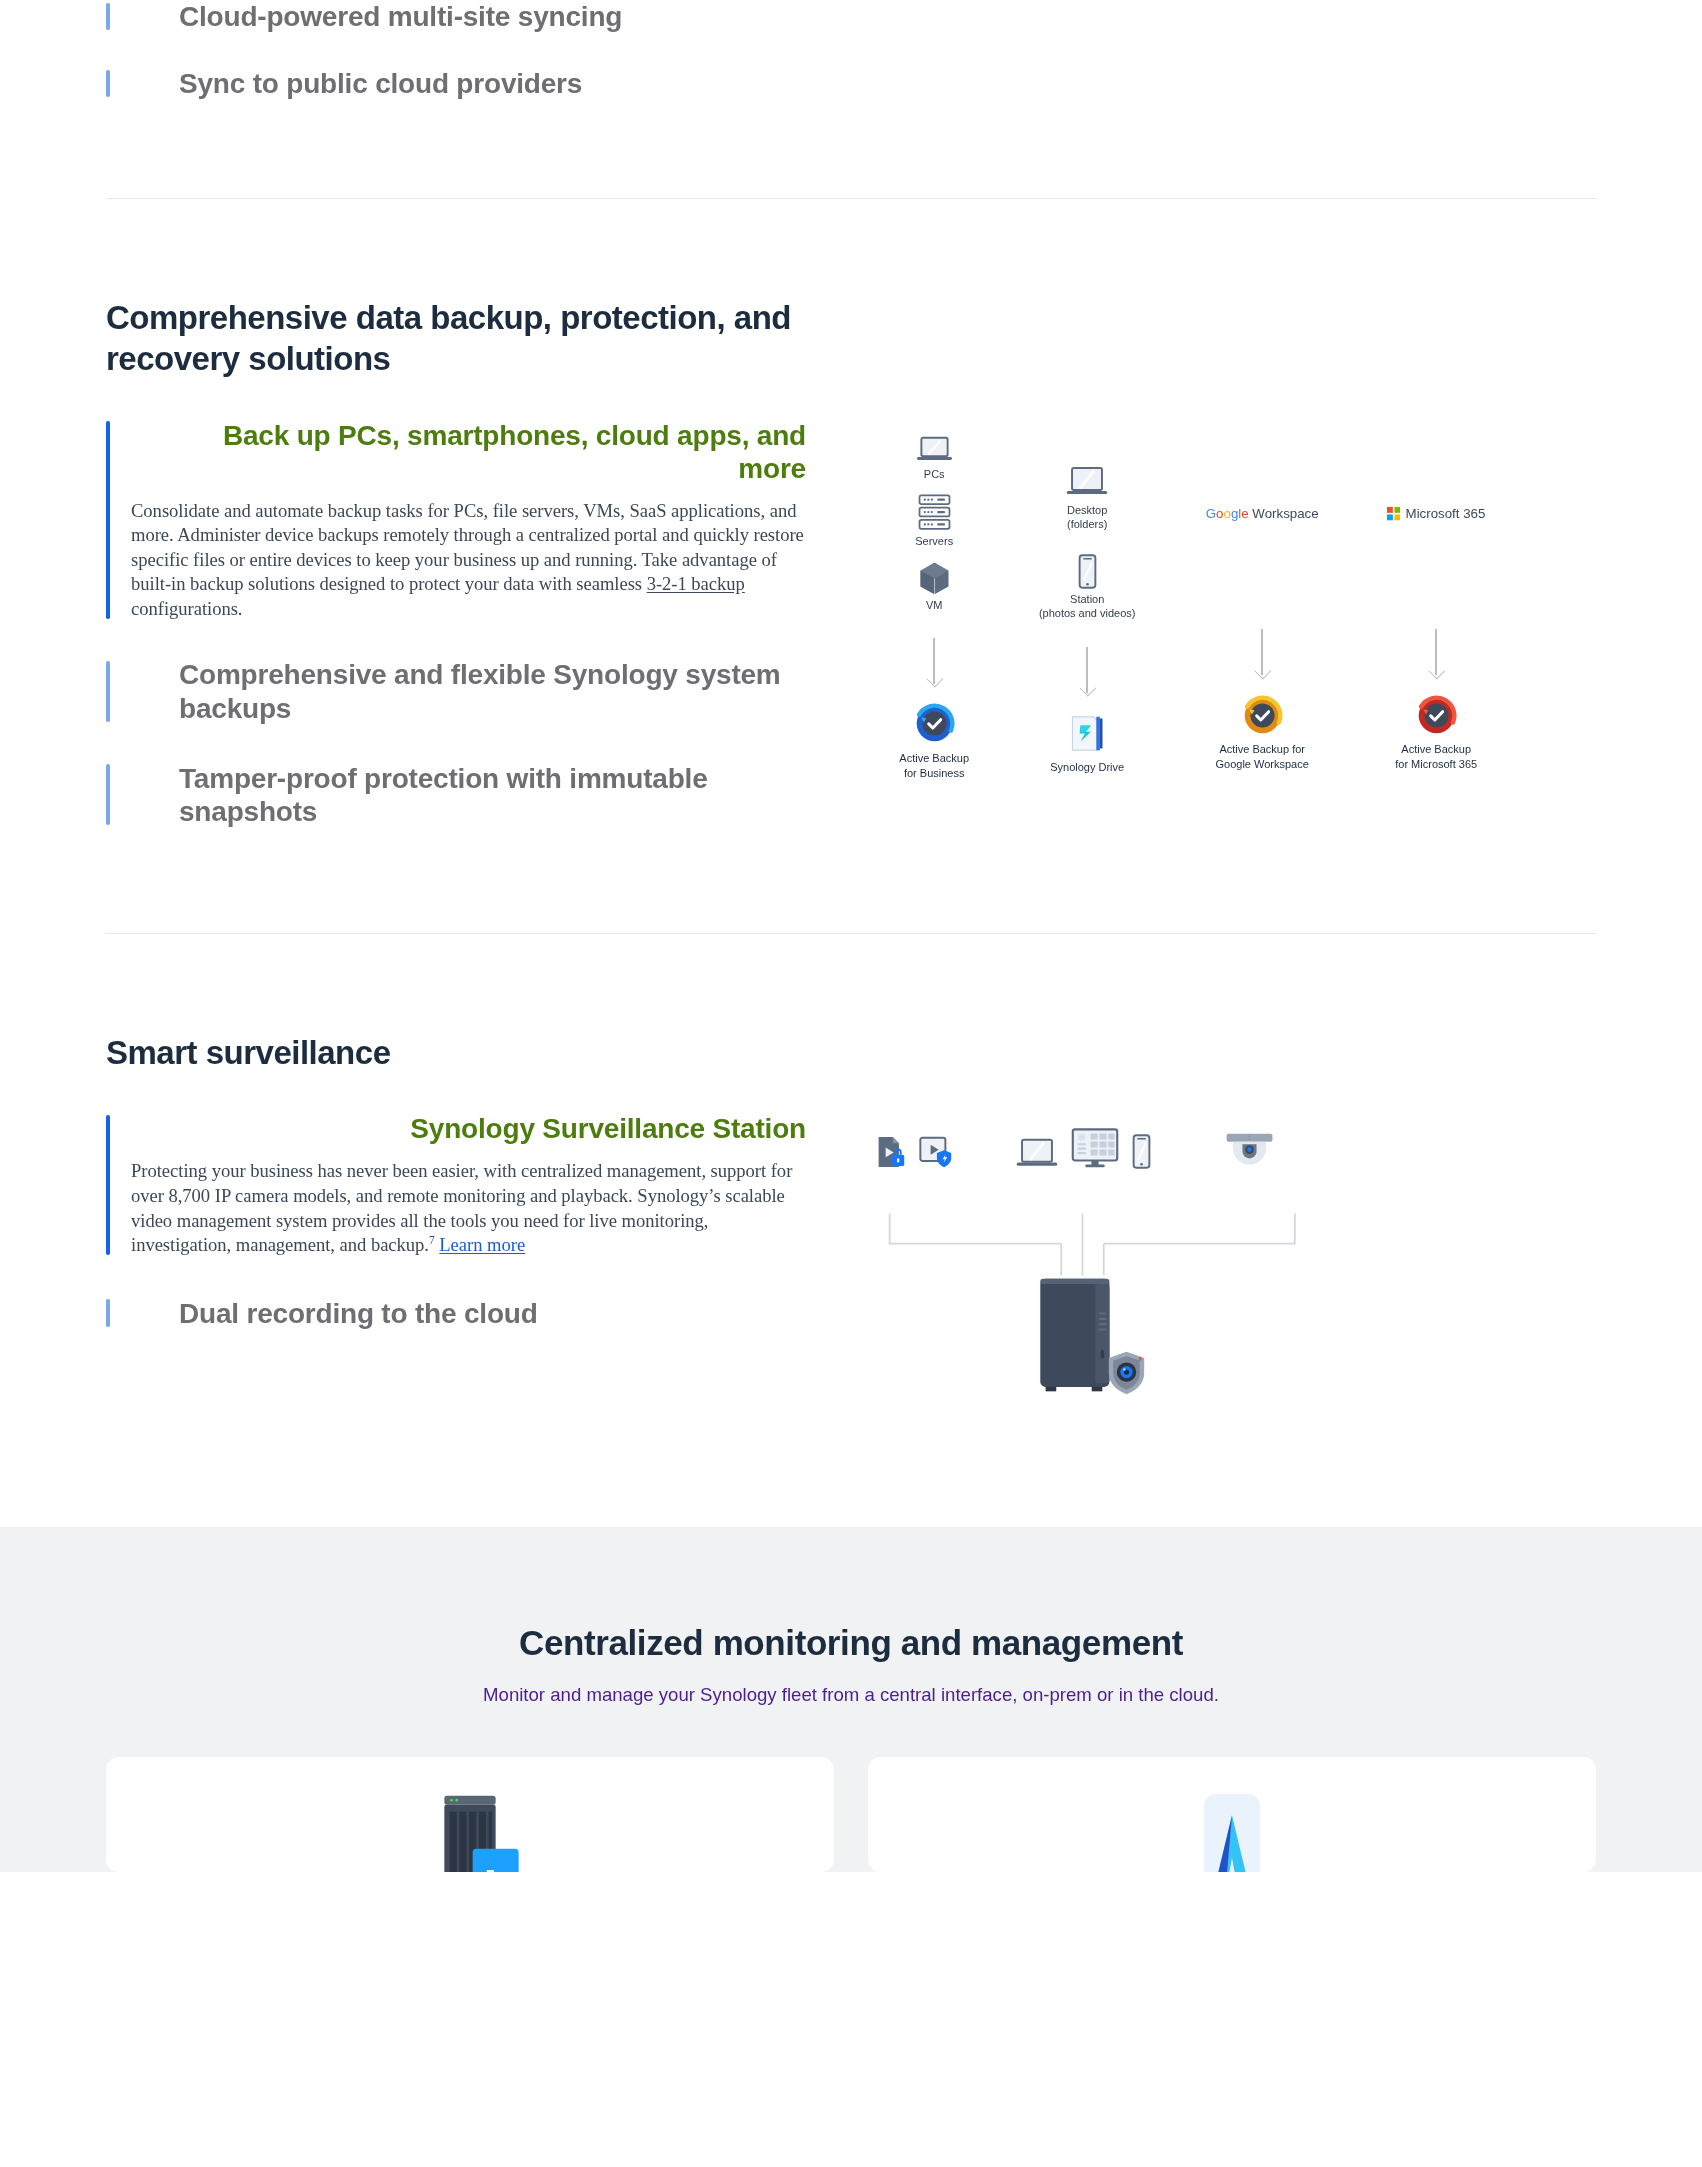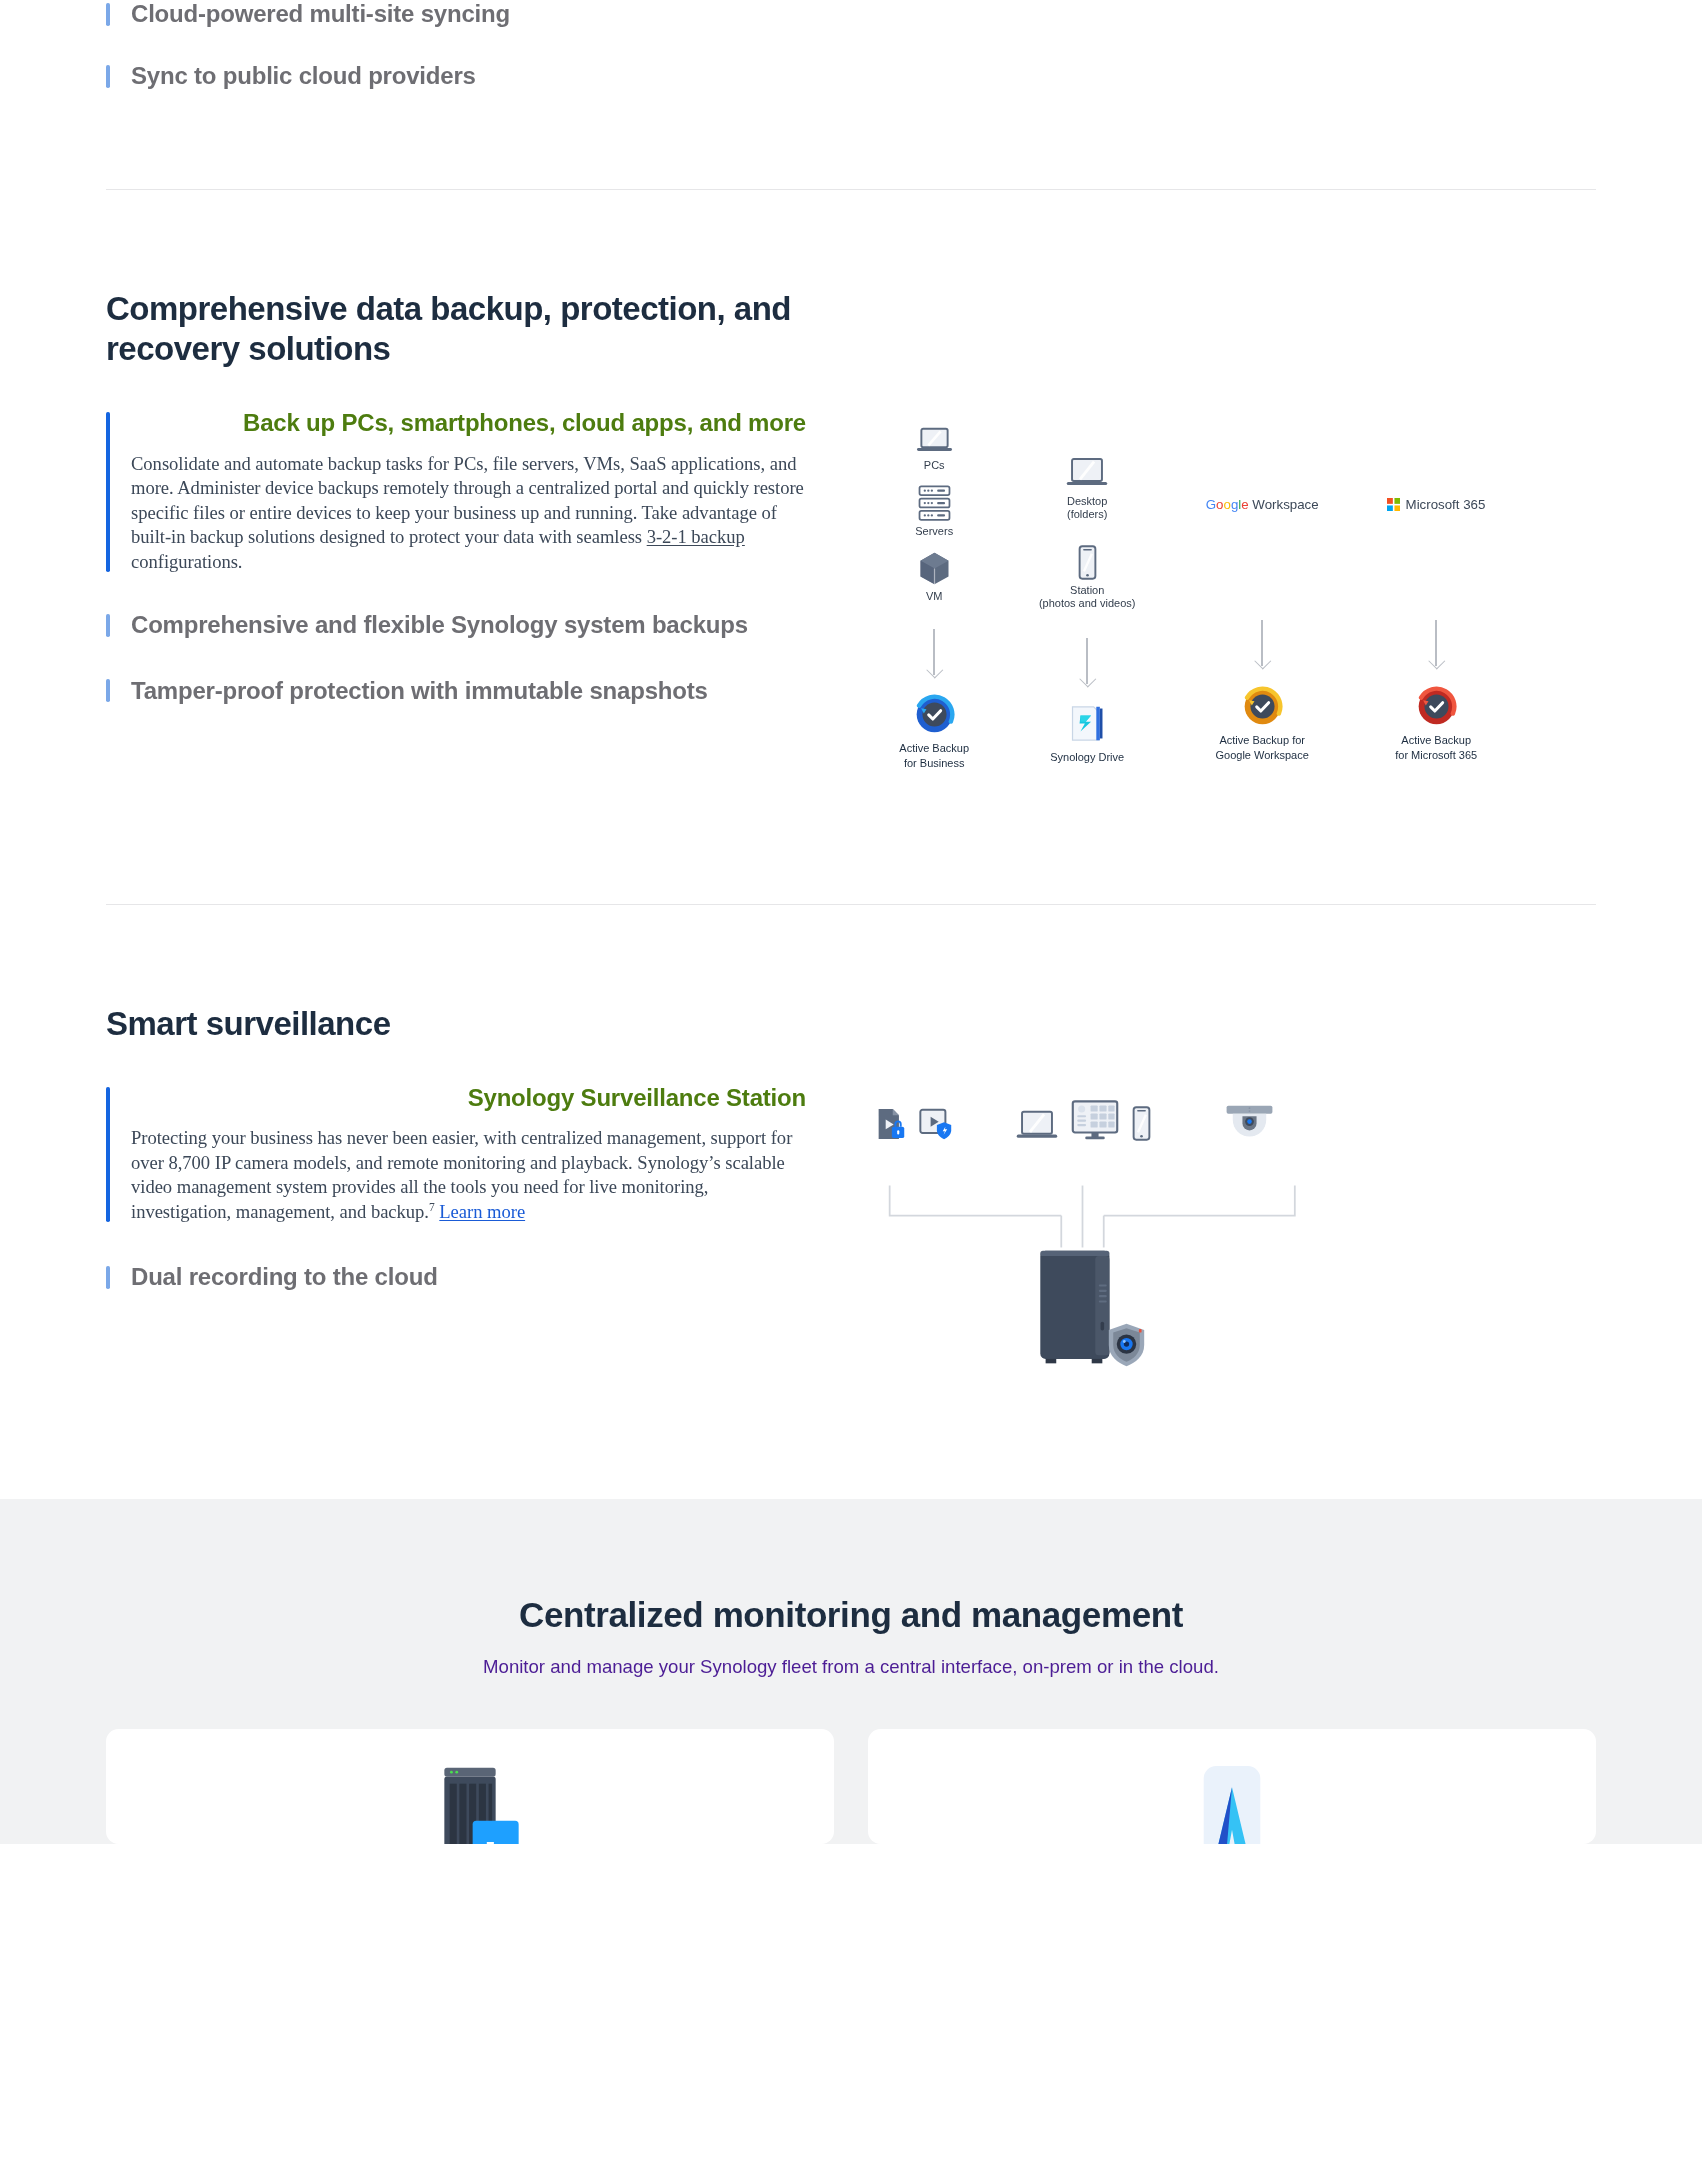--- a/index.html
+++ b/index.html
@@ -31,25 +31,26 @@
     content: "";
     position: absolute;
     left: 0; top: 2.7px; bottom: 2.7px;
     width: 4.4px;
     border-radius: 1.8px;
     background: #7ba8e8;
   }
   .feature.active::before { background: #1565e0; }
 
   .feature-title {
-    font-size: 24px;
+    font-size: 28px;
     line-height: 1.18;
     font-weight: 700;
     color: #6e6e73;
     letter-spacing: -0.2px;
+    margin-left: 48px;
   }
   .feature.active .feature-title { color: #4d7c0f; text-align: right; }
 
   .feature-body {
     margin-top: 14px;
     font-size: 18.6px;
     line-height: 1.32;
     color: #3c4858;
     max-width: 674px;
     letter-spacing: -0.04px;

